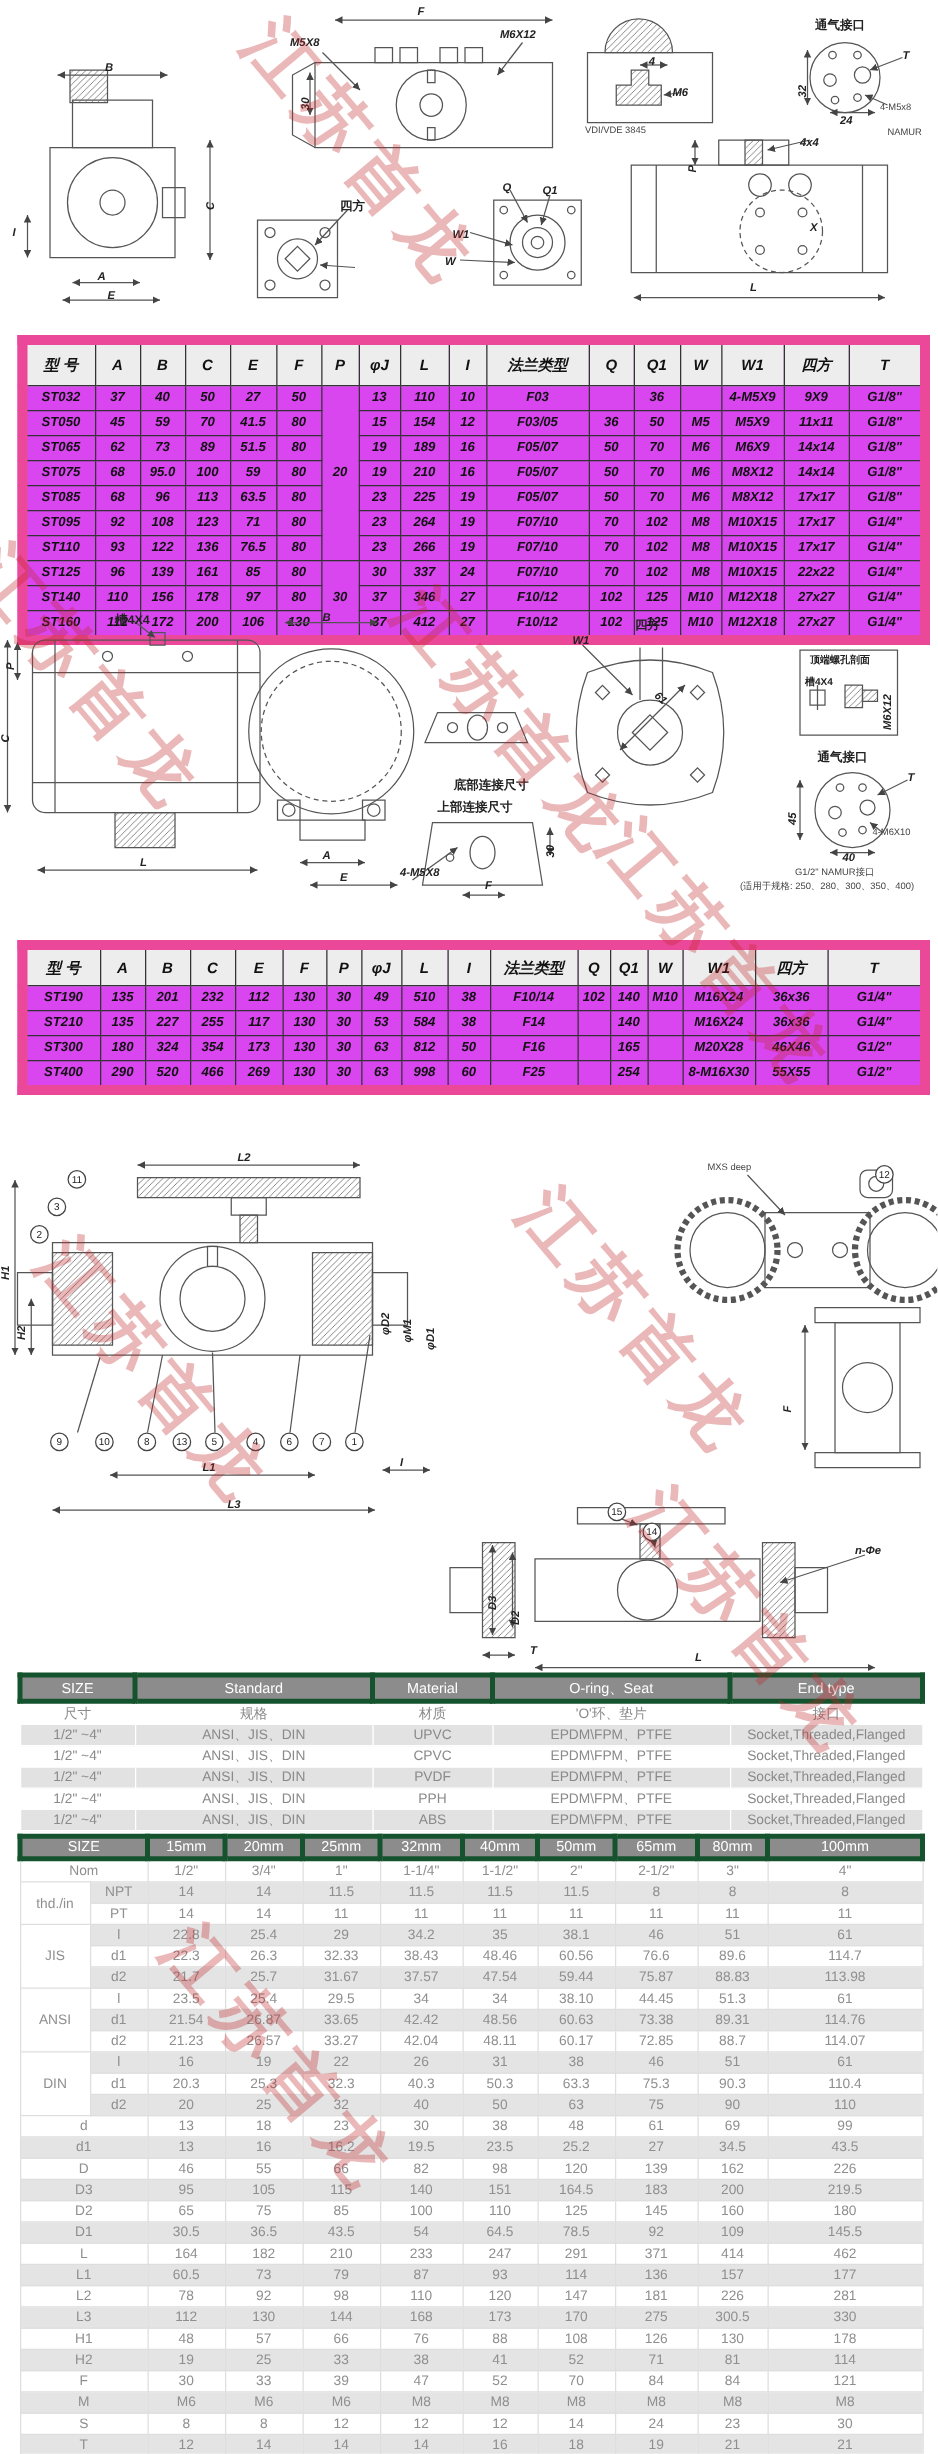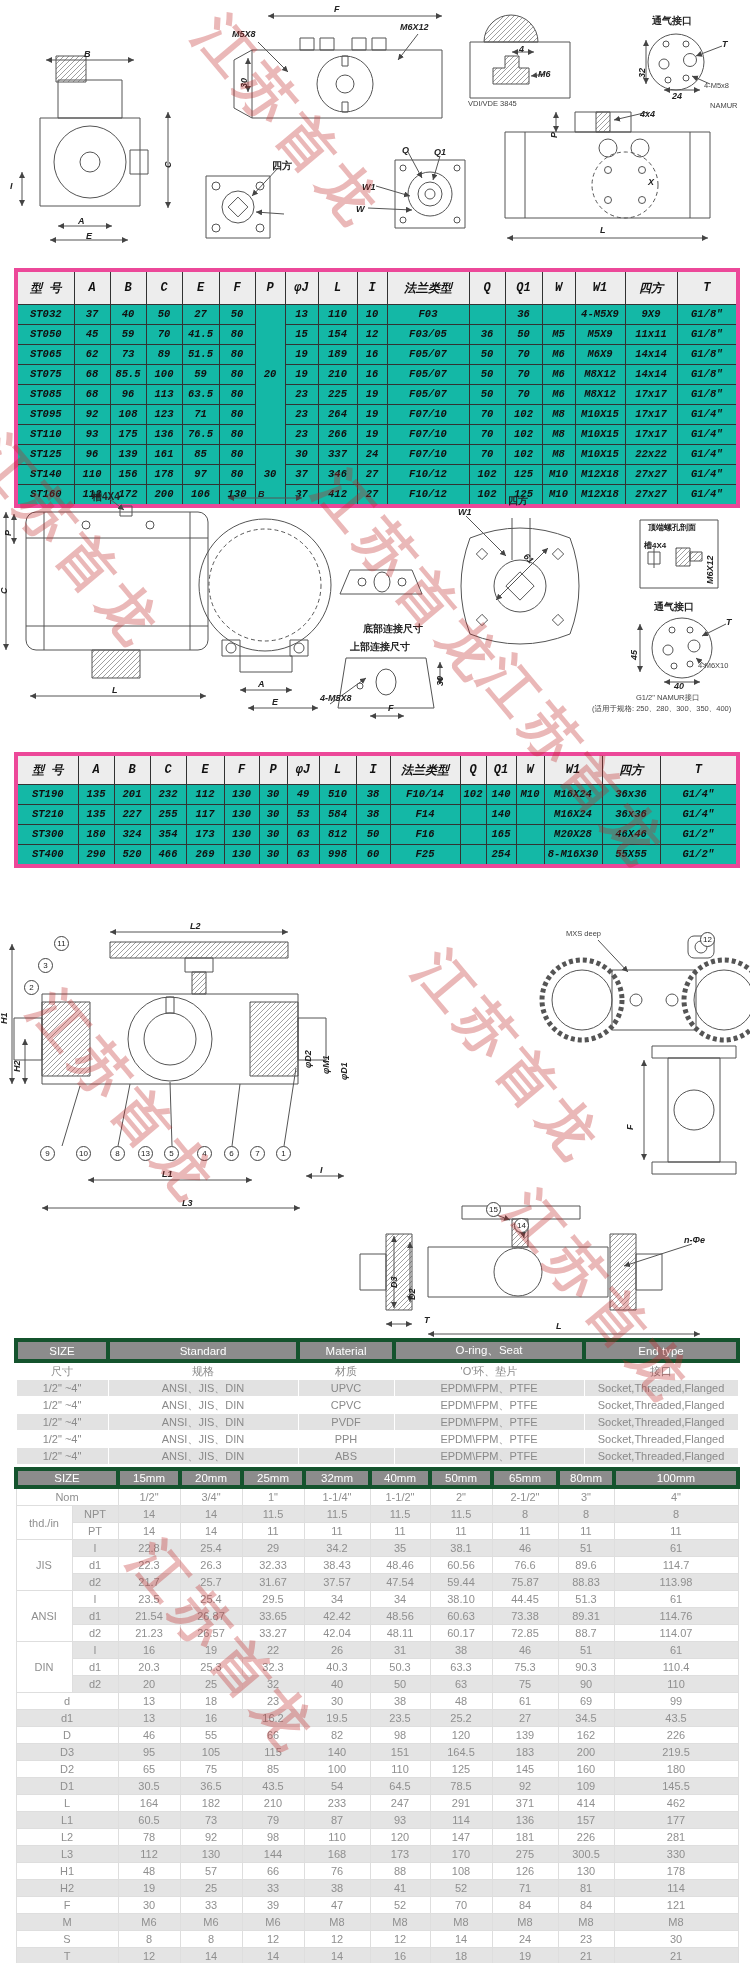--- a/index.html
+++ b/index.html
@@ -10,21 +10,21 @@
   
   .dlabel{position:absolute;font-size:9px;font-style:italic;font-weight:bold;color:#222;
           white-space:nowrap;transform-origin:left top;line-height:1;}
   .dlabel.cn{font-style:normal;font-size:10px;font-weight:bold;}
   .dlabel.cns{font-style:normal;font-size:8px;font-weight:bold;}
   .dlabel.sm{font-style:normal;font-size:7.5px;font-weight:normal;color:#444;}
   .dlabel.co{font-style:normal;font-weight:normal;width:13px;height:13px;border:1px solid #444;
              border-radius:50%;text-align:center;line-height:13px;font-size:8px;background:#fff;}
   
   .spec-table{position:absolute;left:14px;width:722px;}
-  .spec-table table{border-collapse:collapse;table-layout:fixed;width:722px;border:4px solid #ec4899;background:#14b8a6;font-family:Liberation Mono, monospace;}
+  .spec-table table{border-collapse:collapse;table-layout:fixed;width:722px;border:8px solid #ec4899;background:#d946ef;}
   .spec-table th{background:#ededed;border:1px solid #333;border-left:1px dashed #555;
                  font-style:italic;font-weight:bold;font-size:12px;height:32px;padding:0;color:#111;}
   .spec-table td{border:1px solid #333;font-style:italic;font-weight:bold;font-size:10.5px;
                  text-align:center;height:19px;line-height:19px;padding:0;color:#111;}
   .t2 th{height:28px;}
   
   .gray-table{position:absolute;left:14px;width:722px;}
   .gray-table table{border-collapse:collapse;table-layout:fixed;width:722px;}
   .gray-table th{background:#8c8c8c;color:#fff;font-weight:normal;font-size:11.5px;
                  border:4px solid #14532d;padding:0;}
@@ -266,21 +266,21 @@
           <td>50</td>
           <td>70</td>
           <td>M6</td>
           <td>M6X9</td>
           <td>14x14</td>
           <td>G1/8"</td>
         </tr>
         <tr>
           <td>ST075</td>
           <td>68</td>
-          <td>85.5</td>
+          <td>95.0</td>
           <td>100</td>
           <td>59</td>
           <td>80</td>
           <td>19</td>
           <td>210</td>
           <td>16</td>
           <td>F05/07</td>
           <td>50</td>
           <td>70</td>
           <td>M6</td>
@@ -320,21 +320,21 @@
           <td>70</td>
           <td>102</td>
           <td>M8</td>
           <td>M10X15</td>
           <td>17x17</td>
           <td>G1/4"</td>
         </tr>
         <tr>
           <td>ST110</td>
           <td>93</td>
-          <td>175</td>
+          <td>122</td>
           <td>136</td>
           <td>76.5</td>
           <td>80</td>
           <td>23</td>
           <td>266</td>
           <td>19</td>
           <td>F07/10</td>
           <td>70</td>
           <td>102</td>
           <td>M8</td>

